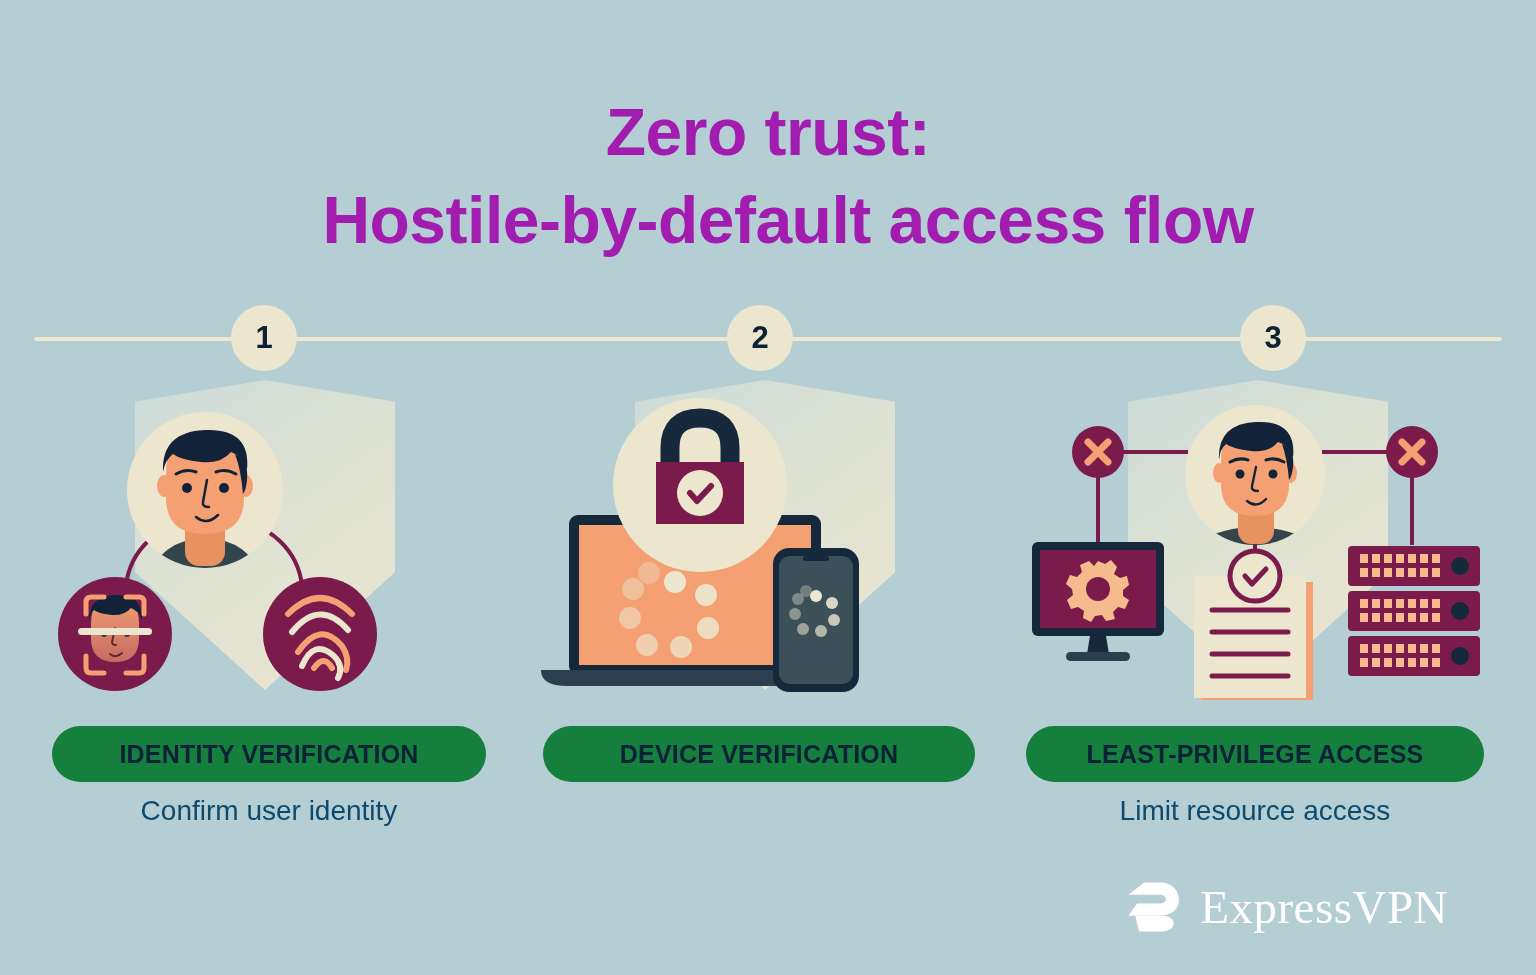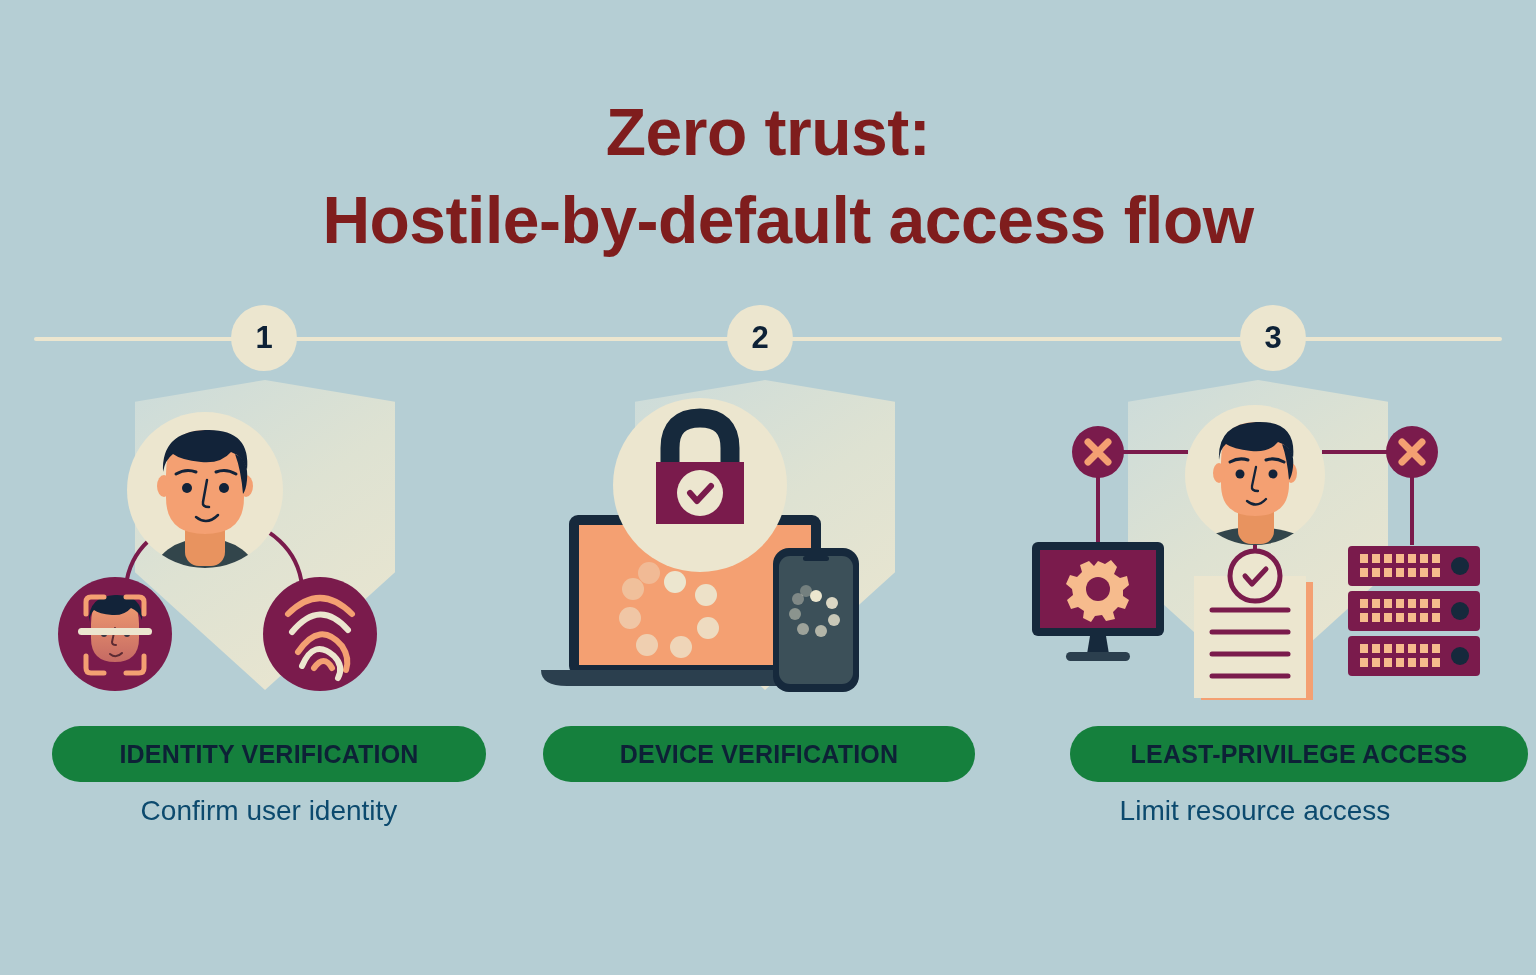--- a/index.html
+++ b/index.html
@@ -13,21 +13,21 @@
     position: relative;
     width: 1536px; height: 975px;
     background: #b5ced4;
   }
 
   
   #title {
     position: absolute;
     top: 88px; left: 0; width: 1536px;
     text-align: center;
-    color: #7f1d1d;
+    color: #a21caf;
     font-weight: 700;
     font-size: 66px;
     line-height: 88px;
     letter-spacing: -0.5px;
   }
   #title .l2 { display: block; margin-left: 40px; }
 
   
   #timeline {
     position: absolute;
@@ -85,21 +85,21 @@
     border-radius: 28px;
     background: #15803d;
     color: #0d2136;
     font-size: 25px;
     font-weight: 700;
     letter-spacing: 0.2px;
     display: flex; align-items: center; justify-content: center;
   }
   #pill-1 { left: 52px;   width: 434px; }
   #pill-2 { left: 543px;  width: 432px; }
-  #pill-3 { left: 1070px; width: 458px; justify-content: center; }
+  #pill-3 { left: 1026px; width: 458px; justify-content: center; }
 
   .caption {
     position: absolute;
     top: 795px;
     width: 470px;
     text-align: center;
     color: #0c4a6e;
     font-size: 28px;
   }
   #caption-1 { left: 34px; }
@@ -412,14 +412,21 @@
   <div class="pill" id="pill-2">
     <span>DEVICE VERIFICATION</span>
   </div>
   <div class="pill" id="pill-3">
     <span>LEAST-PRIVILEGE ACCESS</span>
   </div>
 
   <div class="caption" id="caption-1">Confirm user identity</div>
   <div class="caption" id="caption-3">Limit resource access</div>
 
+  <div id="logo">
+    <svg width="76" height="62" viewBox="0 0 76 62">
+      <path d="M30 3 h18 c14 0 22 9 22 20 c0 11 -9 18 -22 18 h-36 l10 -14 h26 c4 0 7 -2 7 -5 c0 -3 -3 -5 -7 -5 h-36 z" fill="#ffffff"></path>
+      <path d="M20 41 h30 c9 0 14 4 14 9 c0 5 -5 9 -14 9 h-26 z" fill="#ffffff"></path>
+    </svg>
+    <div id="logo-wordmark">ExpressVPN</div>
+  </div>
 
 </div>
 
 </body></html>

